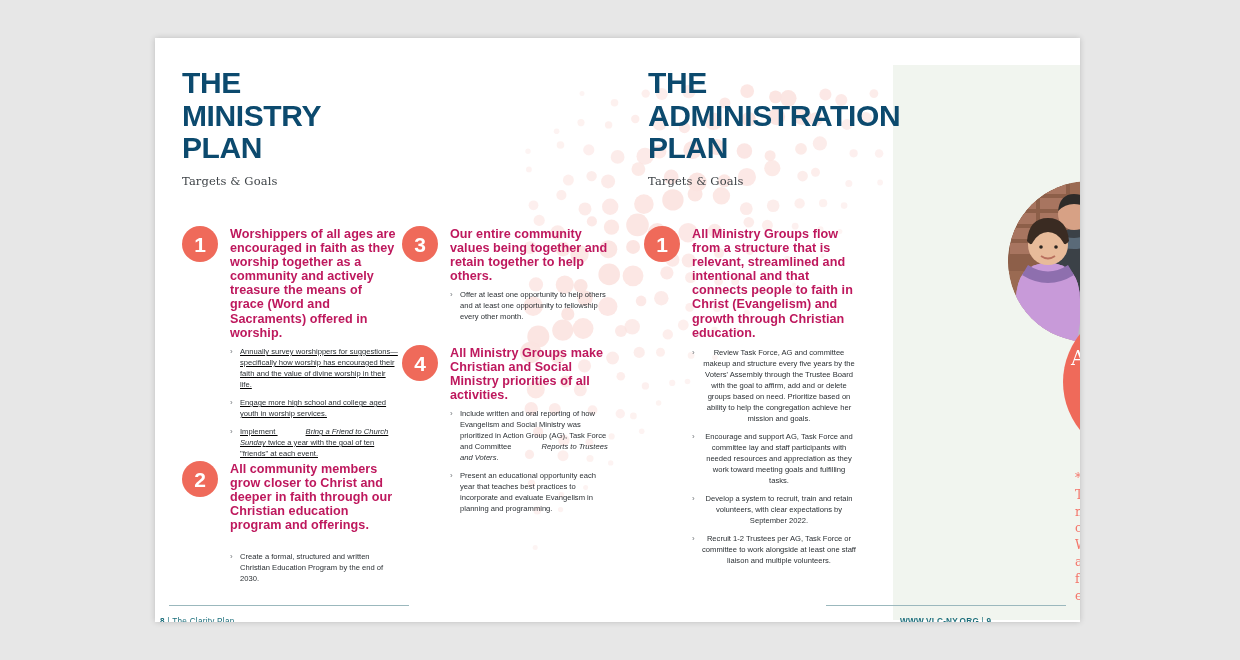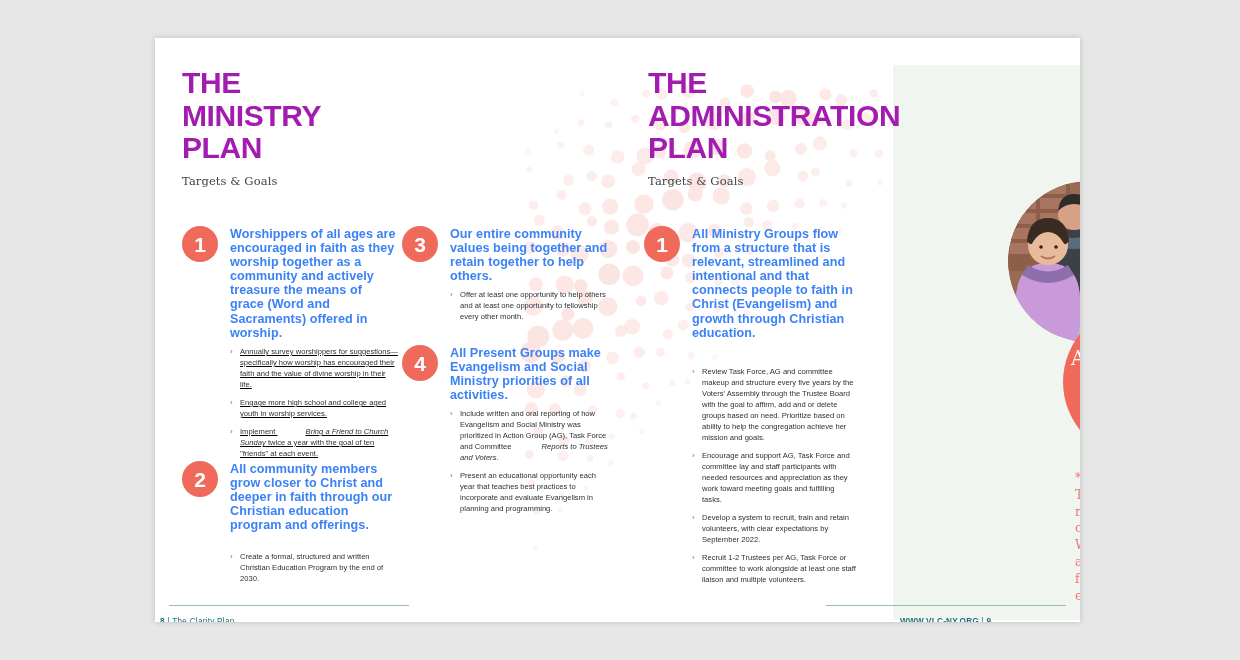--- a/index.html
+++ b/index.html
@@ -33,21 +33,21 @@
   #sidepanel {
     position: absolute;
     left: 738px; top: 27px;
     width: 187px; height: 555px;
     background: #f1f5ef;
   }
 
   
   .plan-title {
     position: absolute;
-    color: #a21caf;
+    color: #0c4a6e;
     font-weight: 700;
     font-size: 30px;
     line-height: 32.5px;
     letter-spacing: -0.4px;
   }
   .plan-sub {
     position: absolute;
     color: #3f4448;
     font-family: "DejaVu Serif", "Liberation Serif", serif;
     font-size: 11.5px;
@@ -66,21 +66,21 @@
     font-size: 21px;
     font-weight: 700;
     display: flex;
     align-items: center;
     justify-content: center;
     line-height: 1;
   }
   .goal-head {
     position: absolute;
     left: 48px; top: 1px;
-    color: #3b82f6;
+    color: #be185d;
     font-size: 12.6px;
     line-height: 14.1px;
     font-weight: 600;
     letter-spacing: 0.05px;
   }
   .bullets {
     position: absolute;
     left: 48px;
     margin: 0; padding: 0;
     list-style: none;
@@ -355,38 +355,38 @@
     <div class="goal" style="left:247px; top:188px; width:205px;">
       <div class="num-badge">3</div>
       <div class="goal-head" style="width:158px;">Our entire community values being together and retain together to help others.</div>
       <ul class="bullets" style="top:63px; width:158px;">
         <li>Offer at least one opportunity to help others and at least one opportunity to fellowship every other month.</li>
       </ul>
     </div>
 
     <div class="goal" style="left:247px; top:307px; width:205px;">
       <div class="num-badge">4</div>
-      <div class="goal-head" style="width:158px;">All Present Groups make Evangelism and Social Ministry priorities of all activities.</div>
+      <div class="goal-head" style="width:158px;">All Ministry Groups make Christian and Social Ministry priorities of all activities.</div>
       <ul class="bullets" style="top:63px; width:158px;">
         <li>Include written and oral reporting of how Evangelism and Social Ministry was prioritized in Action Group (AG), Task Force and Committee <i>Reports to Trustees and Voters</i>.</li>
         <li>Present an educational opportunity each year that teaches best practices to incorporate and evaluate Evangelism in planning and programming.</li>
       </ul>
     </div>
 
     <div class="plan-title" style="left:493px; top:29px; width:290px;">
       <div>THE</div>
       <div>ADMINISTRATION</div>
       <div>PLAN</div>
     </div>
     <div class="plan-sub" style="left:493px; top:136px;">Targets &amp; Goals</div>
 
     <div class="goal" style="left:489px; top:188px; width:215px;">
       <div class="num-badge">1</div>
       <div class="goal-head" style="width:164px;">All Ministry Groups flow from a structure that is relevant, streamlined and intentional and that connects people to faith in Christ (Evangelism) and growth through Christian education.</div>
-      <ul class="bullets" style="top:140px; width:164px;">
+      <ul class="bullets" style="top:121px; width:164px;text-align:center;">
         <li>Review Task Force, AG and committee makeup and structure every five years by the Voters' Assembly through the Trustee Board with the goal to affirm, add and or delete groups based on need. Prioritize based on ability to help the congregation achieve her mission and goals.</li>
         <li>Encourage and support AG, Task Force and committee lay and staff participants with needed resources and appreciation as they work toward meeting goals and fulfilling tasks.</li>
         <li>Develop a system to recruit, train and retain volunteers, with clear expectations by September 2022.</li>
         <li>Recruit 1-2 Trustees per AG, Task Force or committee to work alongside at least one staff liaison and multiple volunteers.</li>
       </ul>
     </div>
 
     <div id="photo">
       <svg viewBox="0 0 161 161" width="161" height="161">
         <defs>

